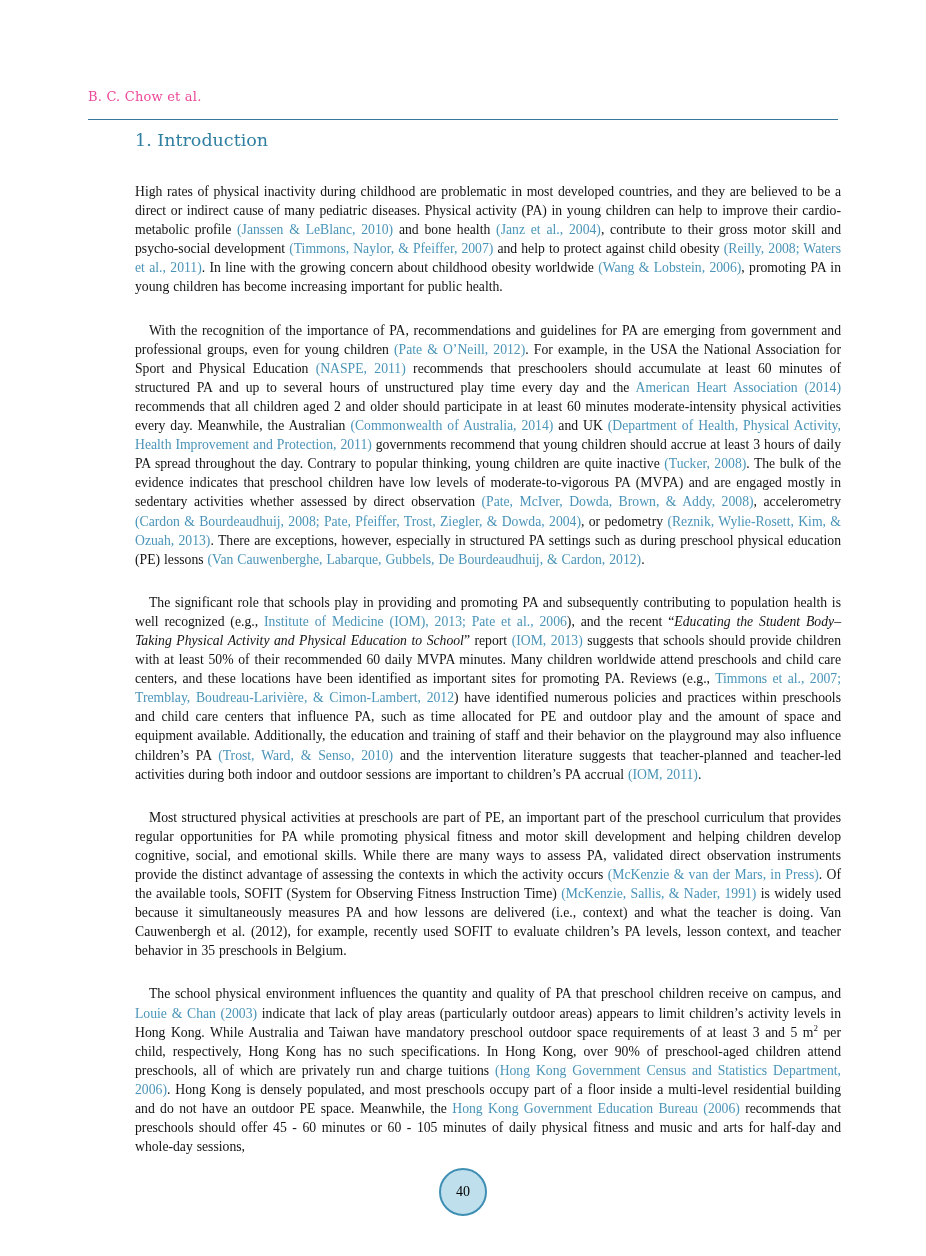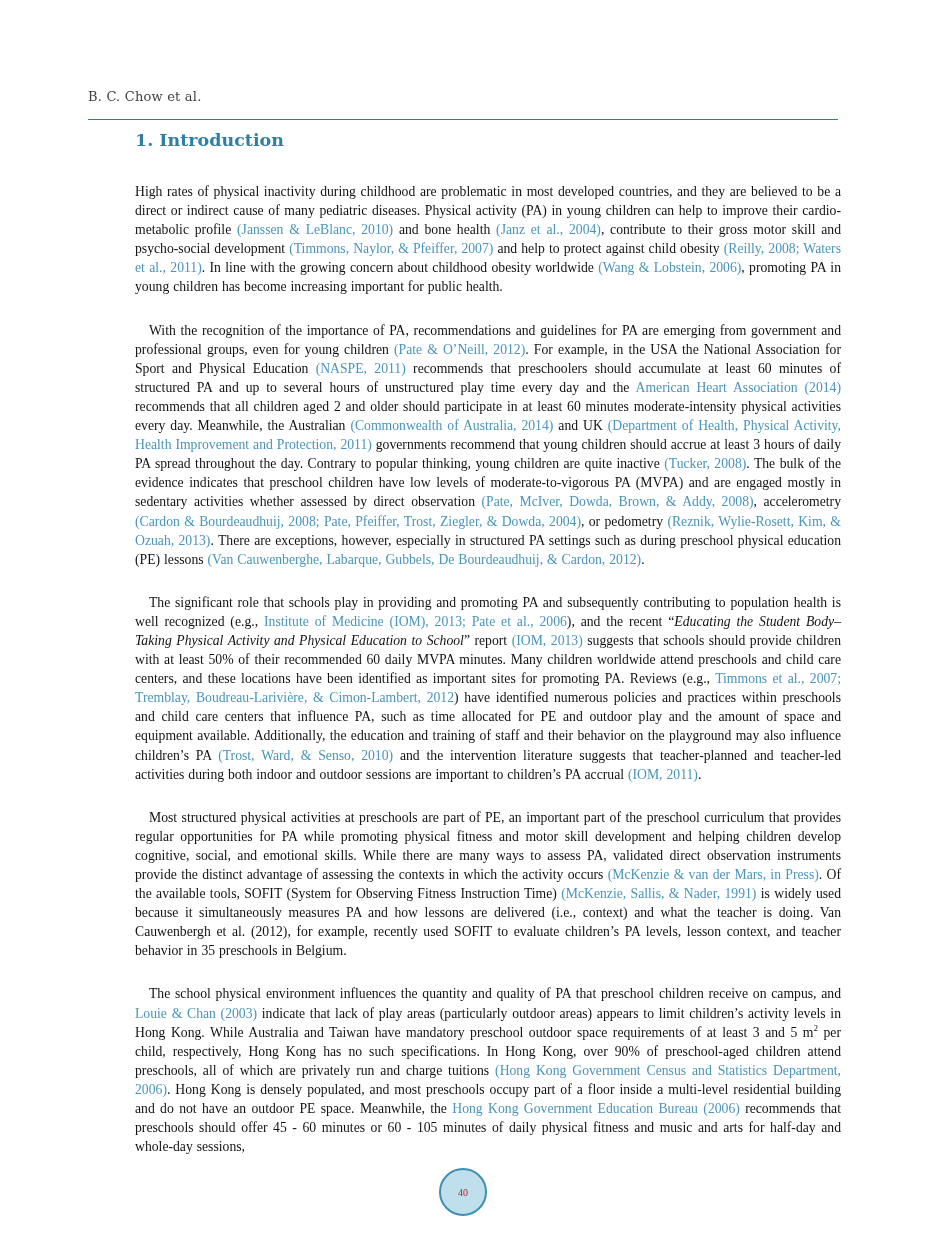--- a/index.html
+++ b/index.html
@@ -13,34 +13,34 @@
   .page {
     position: absolute;
     width: 926px; height: 1256px;
     background: #ffffff;
   }
   .author-header {
     position: absolute;
     left: 88px; top: 89px;
     font-family: "DejaVu Serif", "Liberation Serif", serif;
     font-size: 13px;
-    color: #404040;
+    color: #ec4899;
     letter-spacing: 0.2px;
   }
   .header-rule {
     position: absolute;
     left: 88px; top: 119px;
     width: 750px; height: 0;
     border-top: 1.6px solid #36789b;
   }
   .section-title {
     position: absolute;
     left: 135px; top: 130px;
     font-family: "DejaVu Serif", "Liberation Serif", serif;
-    font-weight: bold;
+    font-weight: normal;
     font-size: 17.5px;
     color: #2e7fa1;
   }
   .body-block {
     position: absolute;
     left: 135px; top: 158px;
     width: 706px;
   }
   .para {
     text-align: justify;
@@ -56,22 +56,22 @@
   .para sup { font-size: 9px; vertical-align: super; line-height: 0; }
   .page-number-badge {
     position: absolute;
     left: 50%; top: 1168px;
     transform: translateX(-50%);
     width: 48px; height: 48px;
     border-radius: 50%;
     background: #bfdfec;
     border: 2px solid #3f8fb4;
     display: flex; align-items: center; justify-content: center;
-    font-size: 10px;
-    color: #b91c1c;
+    font-size: 14px;
+    color: #000000;
   }
 </style>
 </head>
 <body>
 
 <div class="page">
 
   <div class="author-header">B. C. Chow et al.</div>
 
   <div class="header-rule"></div>

